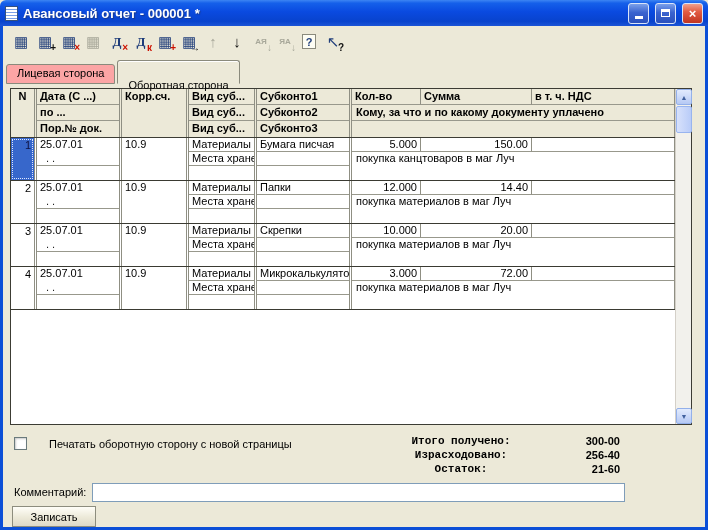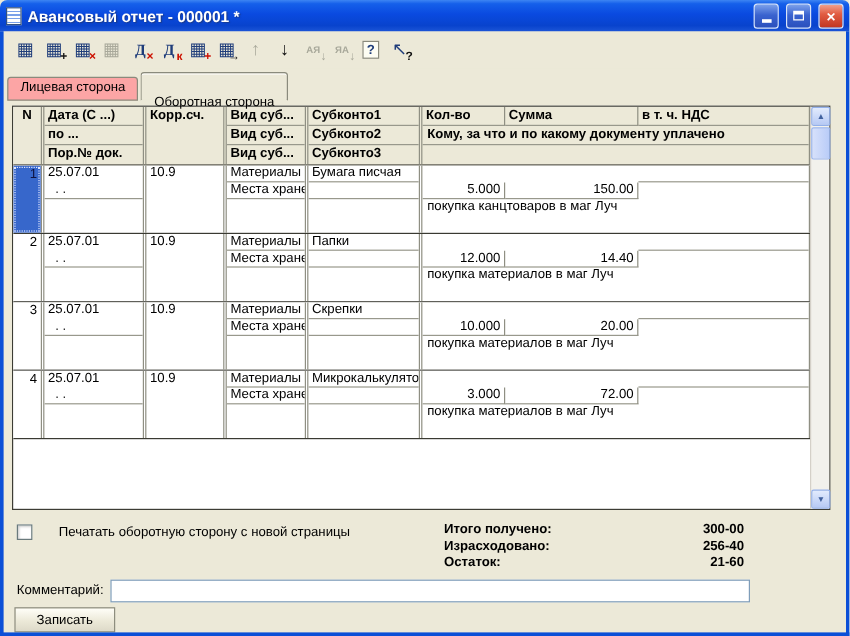--- a/index.html
+++ b/index.html
@@ -69,36 +69,36 @@
   .bb { border-bottom:1px solid #98988c; }
   .ncell { height:100%; text-align:right; padding:1px 3px 0 0; line-height:13px; }
   .h .ncell { text-align:center; padding:0; line-height:15px; }
   .sel { background:#3767cb; color:#0e1240; outline:1px dotted #dfe7ff; outline-offset:-2px; }
   .ind { padding-left:9px; color:#222; }
   .rsec { display:flex; flex-direction:column;justify-content:flex-end; }
   .rline1 { display:flex; }
   .rq { width:69px; border-right:1px solid #8f8f83; }
   .rs { width:111px; border-right:1px solid #8f8f83; }
   .rv { flex:1; }
-  .num { text-align:right;margin-top:14px; }
+  .num { text-align:right; }
   .rcm { padding:0 4px; }
   
   .vscroll { position:absolute; top:0; right:0; width:16px; bottom:0; background:#f2f1ec; border-left:1px solid #d4d0c8; }
   .sbtn { position:absolute; left:0; width:16px; height:16px; text-align:center; line-height:15px; font-size:7px; color:#41619e;
     background:linear-gradient(180deg,#e2ebfd,#b6c9f4); border:1px solid #93b0ea; border-radius:2px; }
   .sbtn.up { top:0; }
   .sbtn.down { bottom:0; }
   .sthumb { position:absolute; left:0; top:17px; width:16px; height:27px;
     background:linear-gradient(90deg,#d7e1fb,#b9ccf8); border:1px solid #98b4ef; border-radius:2px; }
   
   .chkrow { position:absolute; left:14px; top:437px; display:flex; align-items:center; gap:22px; }
   .cb { width:13px; height:13px; background:#fff; border:1px solid #6a7a7c; box-shadow:inset 1px 1px 2px #c9c9c9; }
   .totals { position:absolute; left:370px; top:434px; width:250px; font-weight:bold; }
   .totline { display:flex; line-height:14px; }
-  .totline .tl { flex:1; text-align:left; }
+  .totline .tl { flex:1; text-align:center;font-family:Liberation Mono, monospace; }
   .totline .tv { width:68px; text-align:right; }
   .cmtlabel { position:absolute; left:14px; top:486px; }
   .cmt { position:absolute; left:92px; top:483px; width:533px; height:19px; border:1px solid #7f9db9; background:#fff;
     font-family:"Liberation Sans",sans-serif; font-size:11px; padding:2px 3px; }
   .btnrow { position:absolute; left:12px; top:506px; display:flex; gap:3px;flex-direction:column; }
   .btn { width:84px; height:21px; font-family:"Liberation Sans",sans-serif; font-size:11px;
     background:linear-gradient(180deg,#fffef8,#ece9d8 55%,#ddd9c8); border:1px solid #8d8d7e; }
   .btn.ufirst::first-letter { text-decoration:underline; }
 </style>
 </head>

